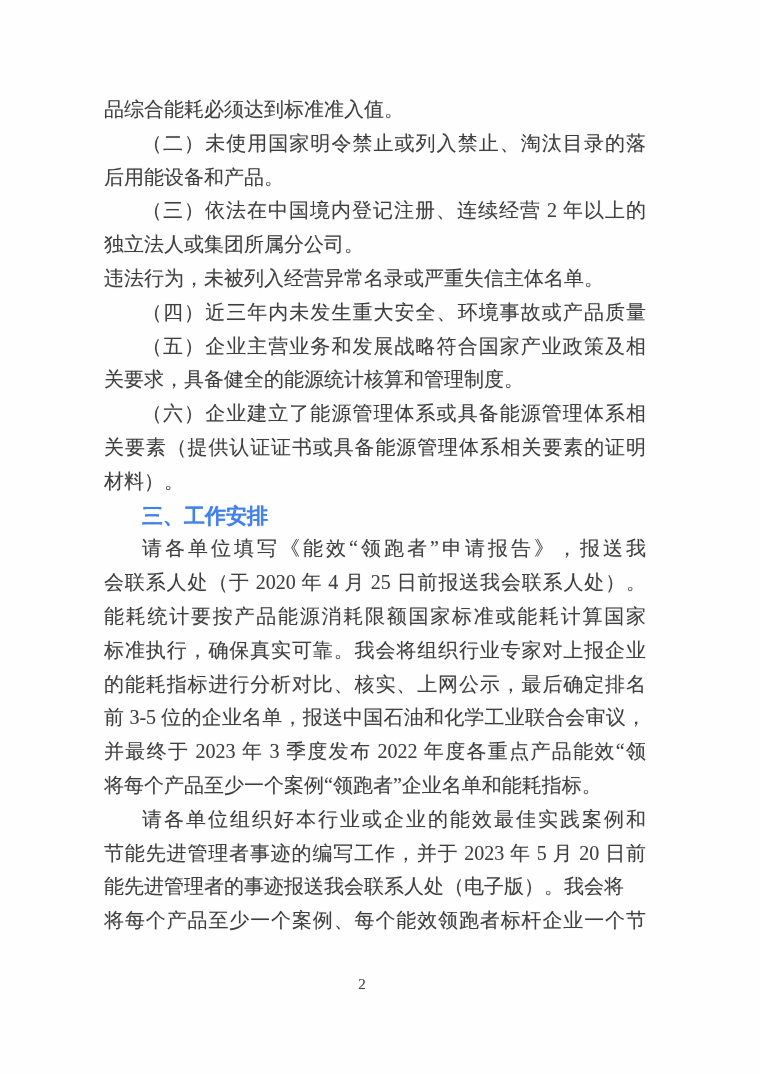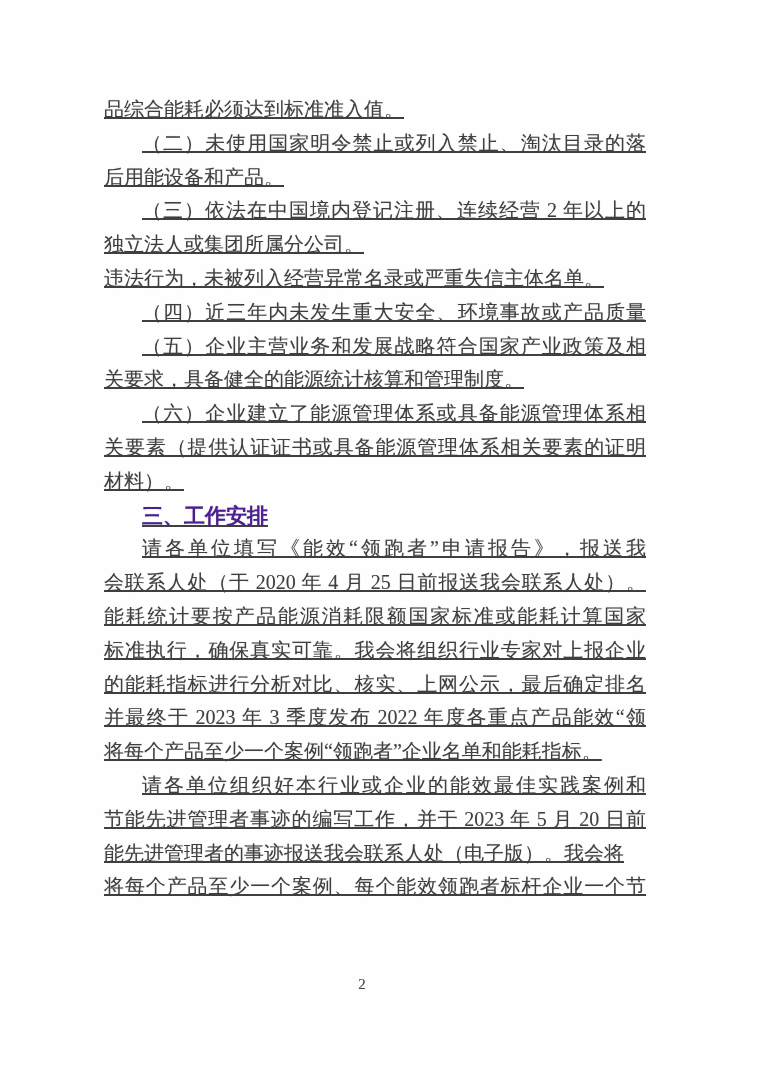--- a/index.html
+++ b/index.html
@@ -16,21 +16,20 @@
     font-family: "Liberation Serif", "DejaVu Serif", serif;
   }
   .text-column {
     position: absolute;
     left: 104px;
     top: 93px;
     width: 542px;
     font-size: 20px;
     color: #3f3f3f;
     text-shadow: 0 0 1px rgba(90,90,90,0.35);
-    text-decoration: underline;
   }
   .line {
     height: 33.8px;
     line-height: 33.8px;
     text-align: justify;
     text-align-last: justify;
     text-justify: inter-character;
     box-sizing: border-box;
     white-space: normal;
     overflow: visible;
@@ -39,21 +38,21 @@
     text-align: left;
     text-align-last: left;
   }
   .line.indent {
     padding-left: 38px;
   }
   .line.heading {
     font-family: "Liberation Sans", "DejaVu Sans", sans-serif;
     font-weight: 700;
     font-size: 21px;
-    color: #4c1d95;
+    color: #3b82f6;
     text-align: left;
     text-align-last: left;
     text-shadow: 0 0 1px rgba(46,46,46,0.45);
   }
   .page-number {
     position: absolute;
     left: 340px;
     top: 974px;
     width: 44px;
     height: 20px;
@@ -80,20 +79,21 @@
       <div class="line end">关要求，具备健全的能源统计核算和管理制度。</div>
       <div class="line full indent">（六）企业建立了能源管理体系或具备能源管理体系相</div>
       <div class="line full">关要素（提供认证证书或具备能源管理体系相关要素的证明</div>
       <div class="line end">材料）。</div>
       <div class="line heading indent">三、工作安排</div>
       <div class="line full indent">请各单位填写《能效“领跑者”申请报告》，报送我</div>
       <div class="line full">会联系人处（于 2020 年 4 月 25 日前报送我会联系人处）。</div>
       <div class="line full">能耗统计要按产品能源消耗限额国家标准或能耗计算国家</div>
       <div class="line full">标准执行，确保真实可靠。我会将组织行业专家对上报企业</div>
       <div class="line full">的能耗指标进行分析对比、核实、上网公示，最后确定排名</div>
+      <div class="line full">前 3-5 位的企业名单，报送中国石油和化学工业联合会审议，</div>
       <div class="line full">并最终于 2023 年 3 季度发布 2022 年度各重点产品能效“领</div>
       <div class="line end">将每个产品至少一个案例“领跑者”企业名单和能耗指标。</div>
       <div class="line full indent">请各单位组织好本行业或企业的能效最佳实践案例和</div>
       <div class="line full">节能先进管理者事迹的编写工作，并于 2023 年 5 月 20 日前</div>
       <div class="line end">能先进管理者的事迹报送我会联系人处（电子版）。我会将</div>
       <div class="line full">将每个产品至少一个案例、每个能效领跑者标杆企业一个节</div>
     </div>
   <div class="page-number">2</div>
 </div>
 

